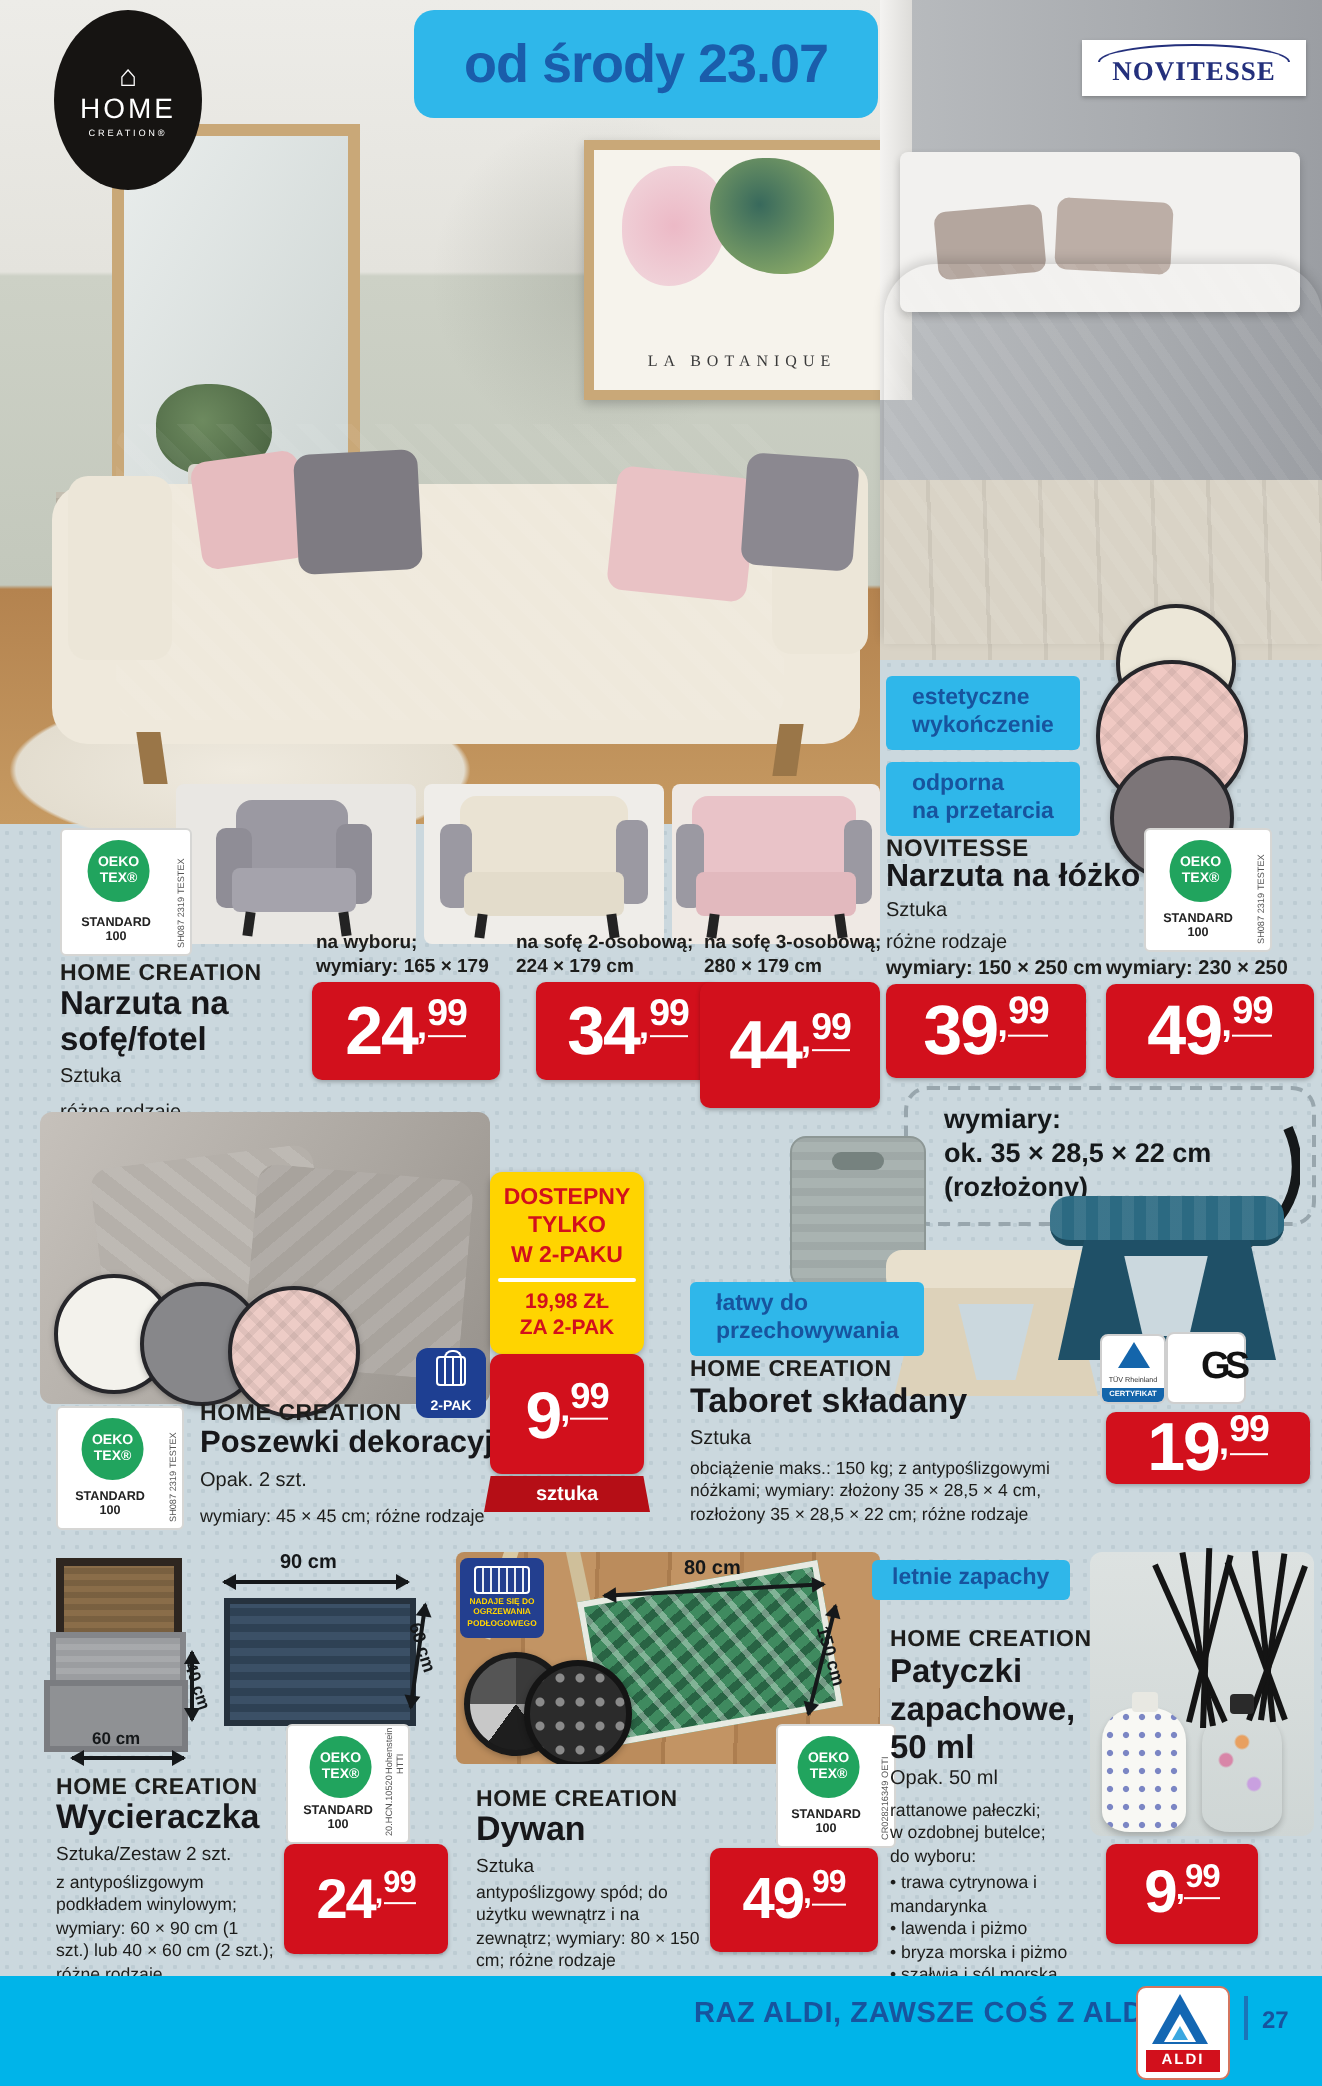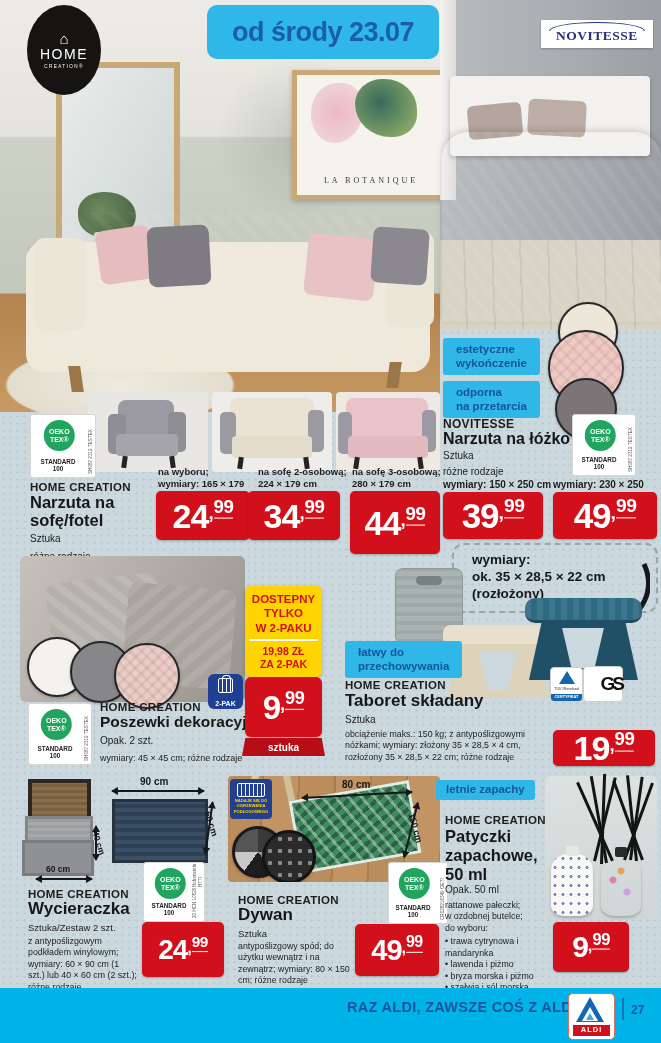--- a/index.html
+++ b/index.html
@@ -154,21 +154,21 @@
     <span>na sofę 2-osobową;</span><br><span>224 × 179 cm</span>
   </div>
   <div class="t vlabel" style="left:352px;top:466px;width:90px;">
     <span>na sofę 3-osobową;</span><br><span>280 × 179 cm</span>
   </div>
   <div class="price" style="left:156px;top:491px;width:94px;height:49px;font-size:34px;">
     <span class="pz">24</span>
       <span class="pc">,</span>
       <span class="pg">99</span>
   </div>
-  <div class="price" style="left:248px;top:491px;width:92px;height:49px;font-size:34px;">
+  <div class="price" style="left:268px;top:491px;width:92px;height:49px;font-size:34px;">
     <span class="pz">34</span>
       <span class="pc">,</span>
       <span class="pg">99</span>
   </div>
   <div class="price" style="left:350px;top:491px;width:90px;height:63px;font-size:34px;">
     <span class="pz">44</span>
       <span class="pc">,</span>
       <span class="pg">99</span>
   </div>
 
@@ -293,21 +293,21 @@
   <div class="t detail" style="left:345px;top:729px;width:208px;">obciążenie maks.: 150 kg; z antypoślizgowymi nóżkami; wymiary: złożony 35 × 28,5 × 4 cm, rozłożony 35 × 28,5 × 22 cm; różne rodzaje</div>
   <div class="abs" style="left:550px;top:667px;width:31px;height:33px;background:#fff;border-radius:4px;border:1px solid #cfcfcf;overflow:hidden;text-align:center;">
     <span style="display:inline-block;margin-top:3px;width:0;height:0;border-left:8px solid transparent;border-right:8px solid transparent;border-bottom:13px solid #1465ab;"></span>
     <div style="font-size:3.6px;color:#333;line-height:1;">TÜV Rheinland</div>
     <div style="position:absolute;left:0;right:0;bottom:0;height:7px;background:#1465ab;color:#fff;font-size:3.8px;font-weight:bold;line-height:7px;">CERTYFIKAT</div>
   </div>
   <div class="abs" style="left:583px;top:666px;width:38px;height:34px;background:#fff;border-radius:4px;border:1px solid #cfcfcf;
        display:flex;align-items:center;justify-content:flex-end;">
     <span style="font-size:19px;font-weight:900;color:#121212;letter-spacing:-3px;">GS</span>
   </div>
-  <div class="price" style="left:553px;top:706px;width:102px;height:36px;font-size:34px;margin-top:24px;">
+  <div class="price" style="left:553px;top:706px;width:102px;height:36px;font-size:34px;">
     <span class="pz">19</span>
       <span class="pc">,</span>
       <span class="pg">99</span>
   </div>
 
   <div class="abs" style="left:28px;top:779px;width:55px;height:46px;background:#8a6d49;border:4px solid #2e2620;
        background-image:repeating-linear-gradient(0deg,rgba(0,0,0,.12) 0 3px,transparent 3px 6px);"></div>
   <div class="abs" style="left:25px;top:816px;width:62px;height:42px;background:#9b9da0;border:3px solid #84868a;
        background-image:repeating-linear-gradient(0deg,rgba(255,255,255,.12) 0 3px,transparent 3px 6px);"></div>
   <div class="abs" style="left:22px;top:840px;width:66px;height:30px;background:#8f9194;border:3px solid #7a7c80;"></div>

